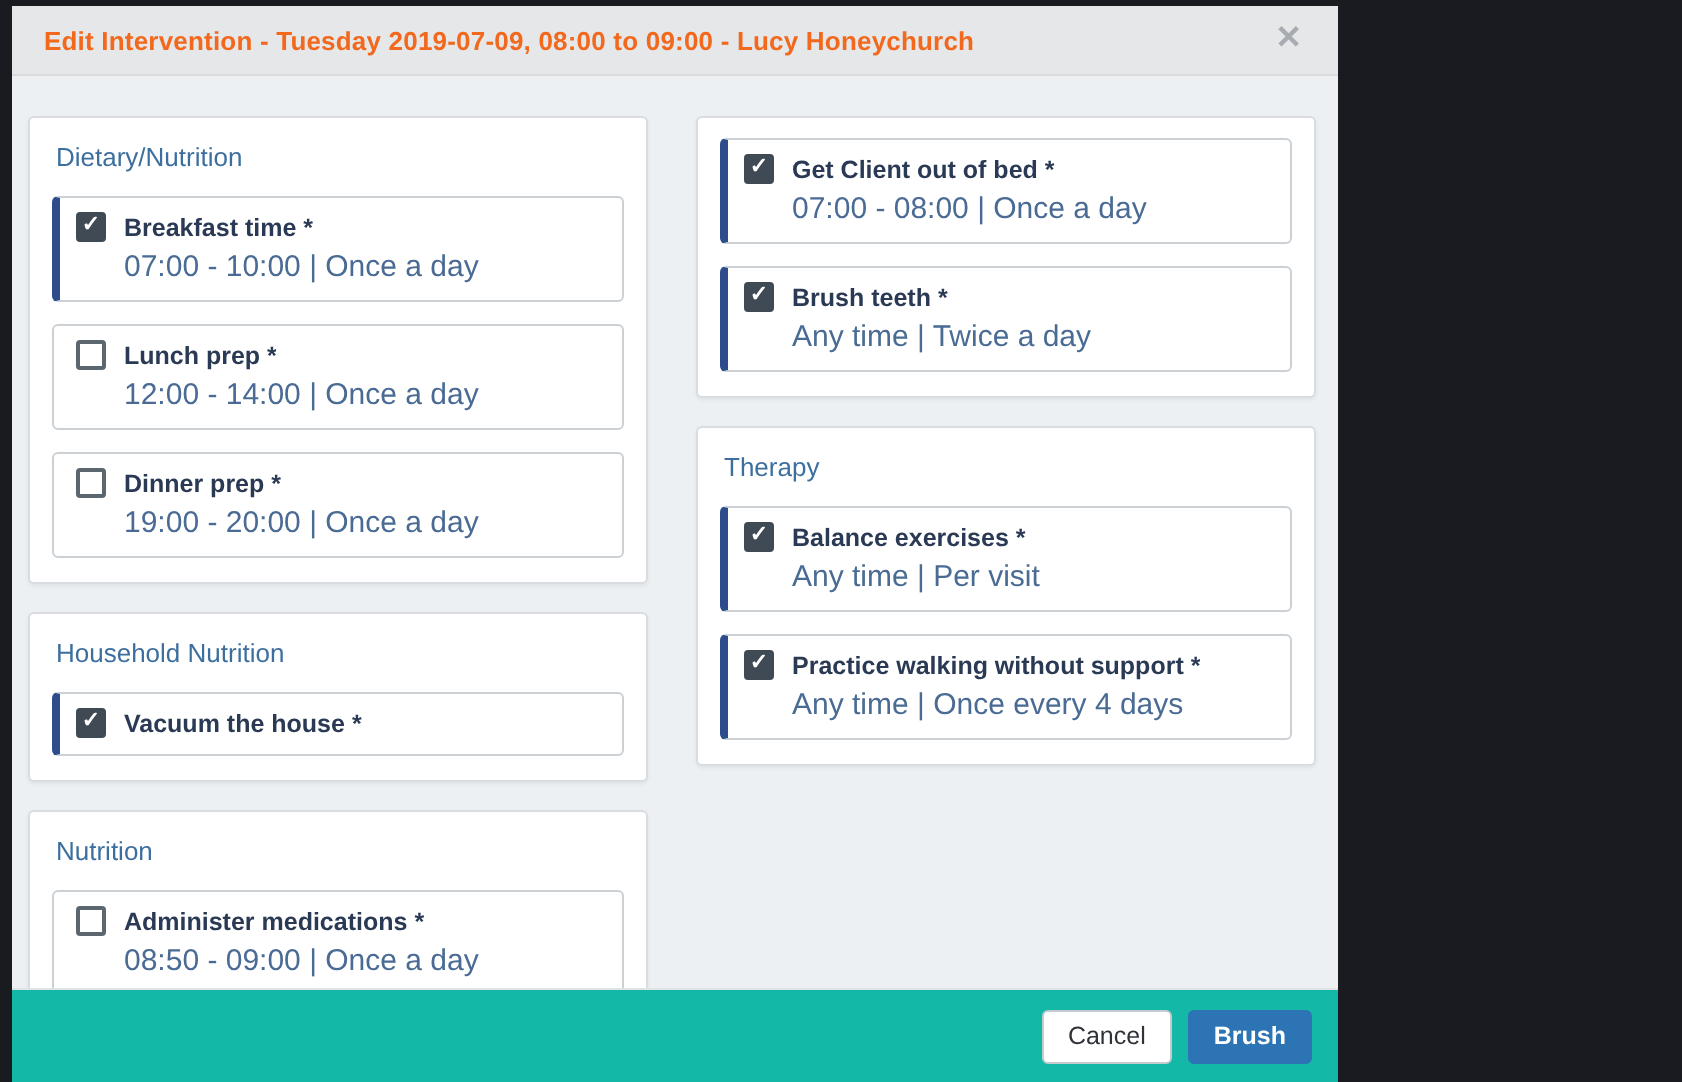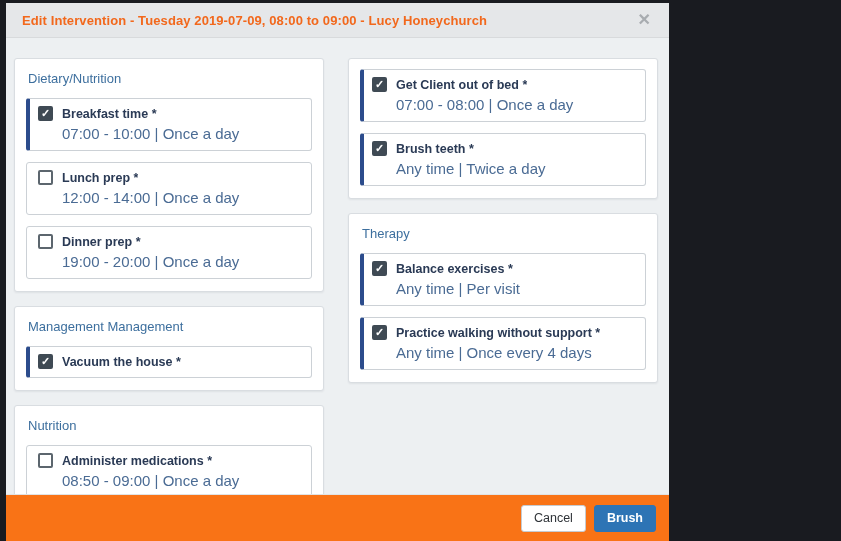--- a/index.html
+++ b/index.html
@@ -105,21 +105,21 @@
   .item-sub {
     color: var(--sub-blue, #4a6b94);
     font-size: 15px;
     margin: 4px 0 0 24px;
     white-space: nowrap; overflow: hidden;
   }
 
   
   .modal-footer {
     flex: 0 0 47px;
-    background: #f97316;
+    background: #14b8a6;
     border-top: 1px solid #e0e3e5;
     display: flex; align-items: center; justify-content: flex-end;
     gap: 8px;
     padding: 0 13px;
   }
   .btn {
     font-family: "Liberation Sans", sans-serif;
     font-size: 12.5px;
     border-radius: 3px;
     padding: 5px 12px;
@@ -177,21 +177,21 @@
           <div class="card">
             <div class="card-row">
               <span class="checkbox"></span>
               <span class="item-label"><span>Dinner prep</span> <span>*</span></span>
             </div>
             <div class="item-sub">19:00 - 20:00 | Once a day</div>
           </div>
         </div>
 
         <div class="section-panel">
-          <div class="section-title">Management Management</div>
+          <div class="section-title">Household Nutrition</div>
 
           <div class="card checked">
             <div class="card-row">
               <span class="checkbox">
                   <span class="checkmark">✓</span>
                 </span>
               <span class="item-label"><span>Vacuum the house</span> <span>*</span></span>
             </div>
           </div>
         </div>

